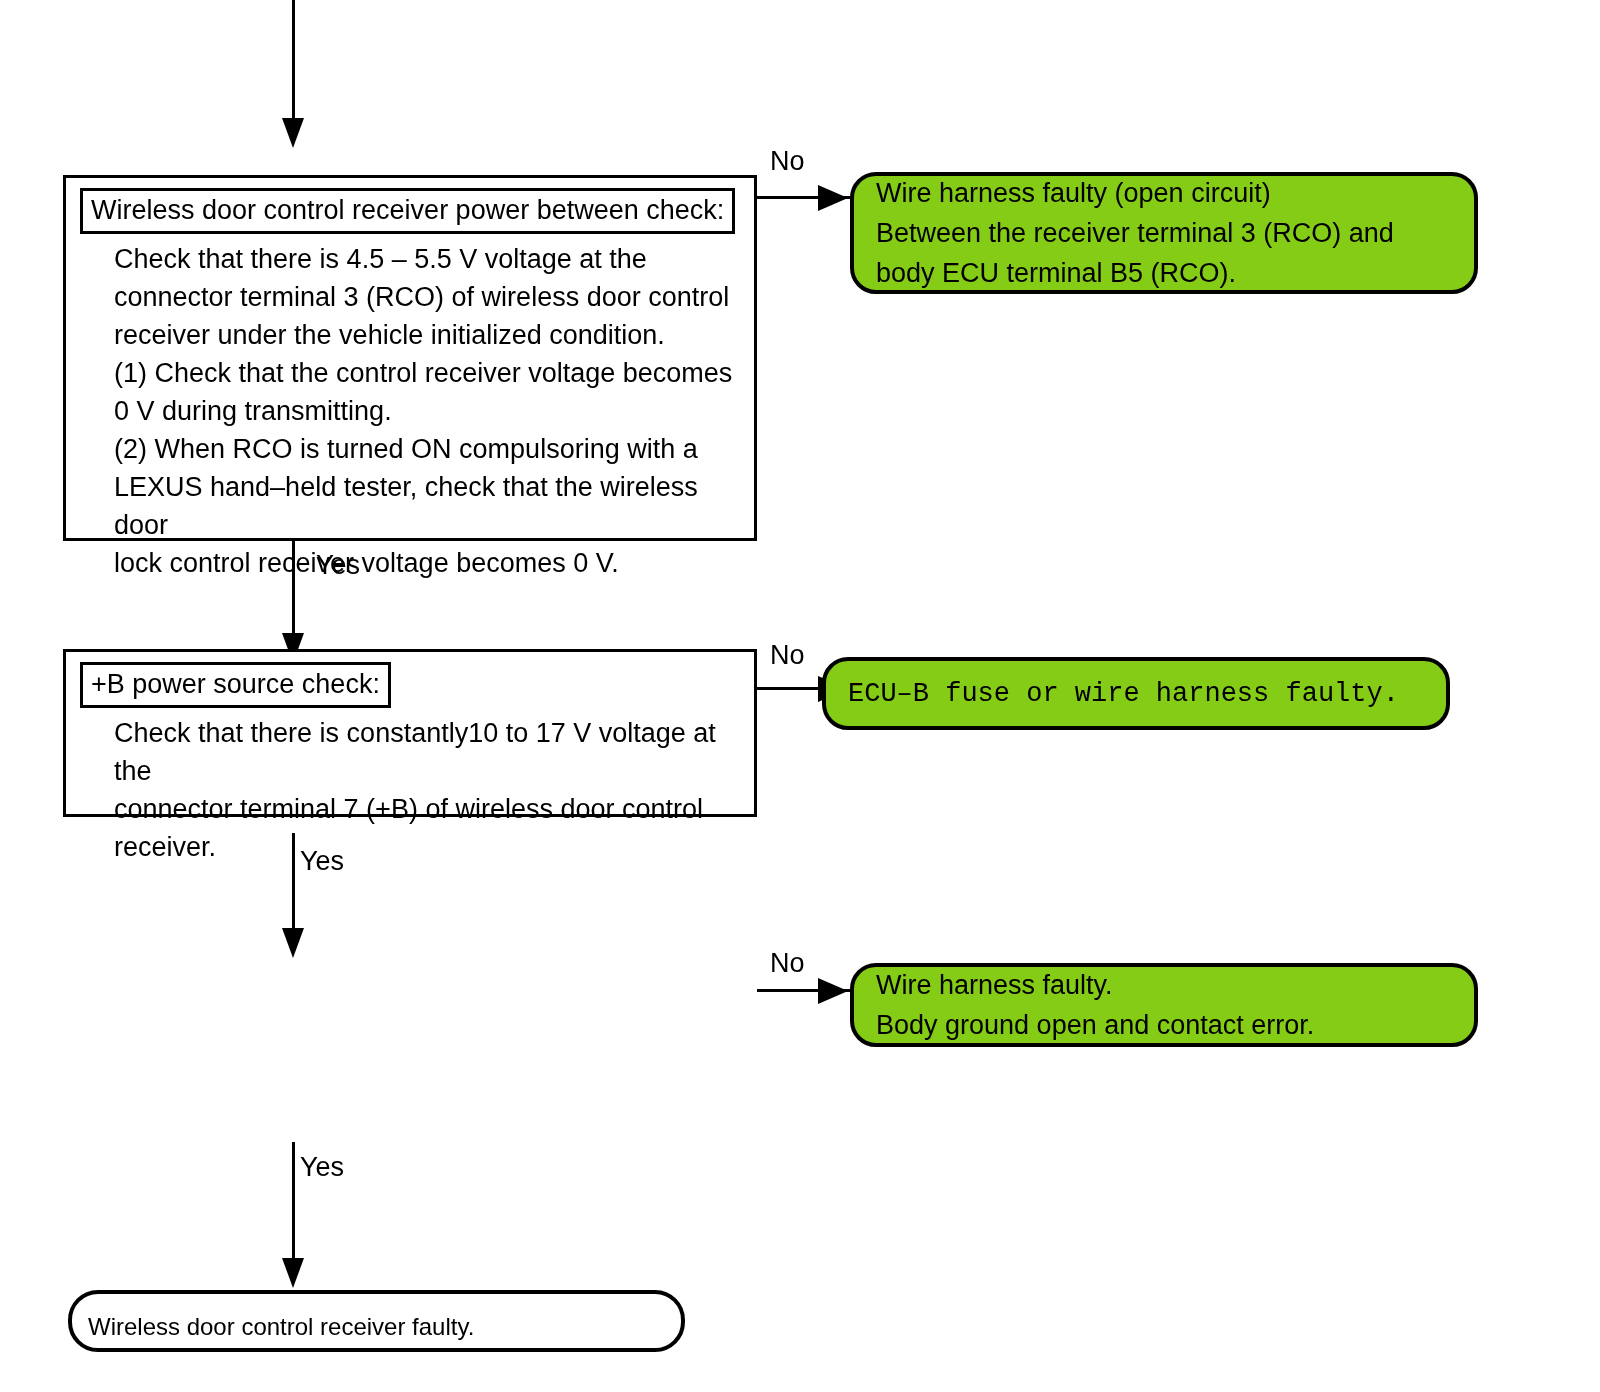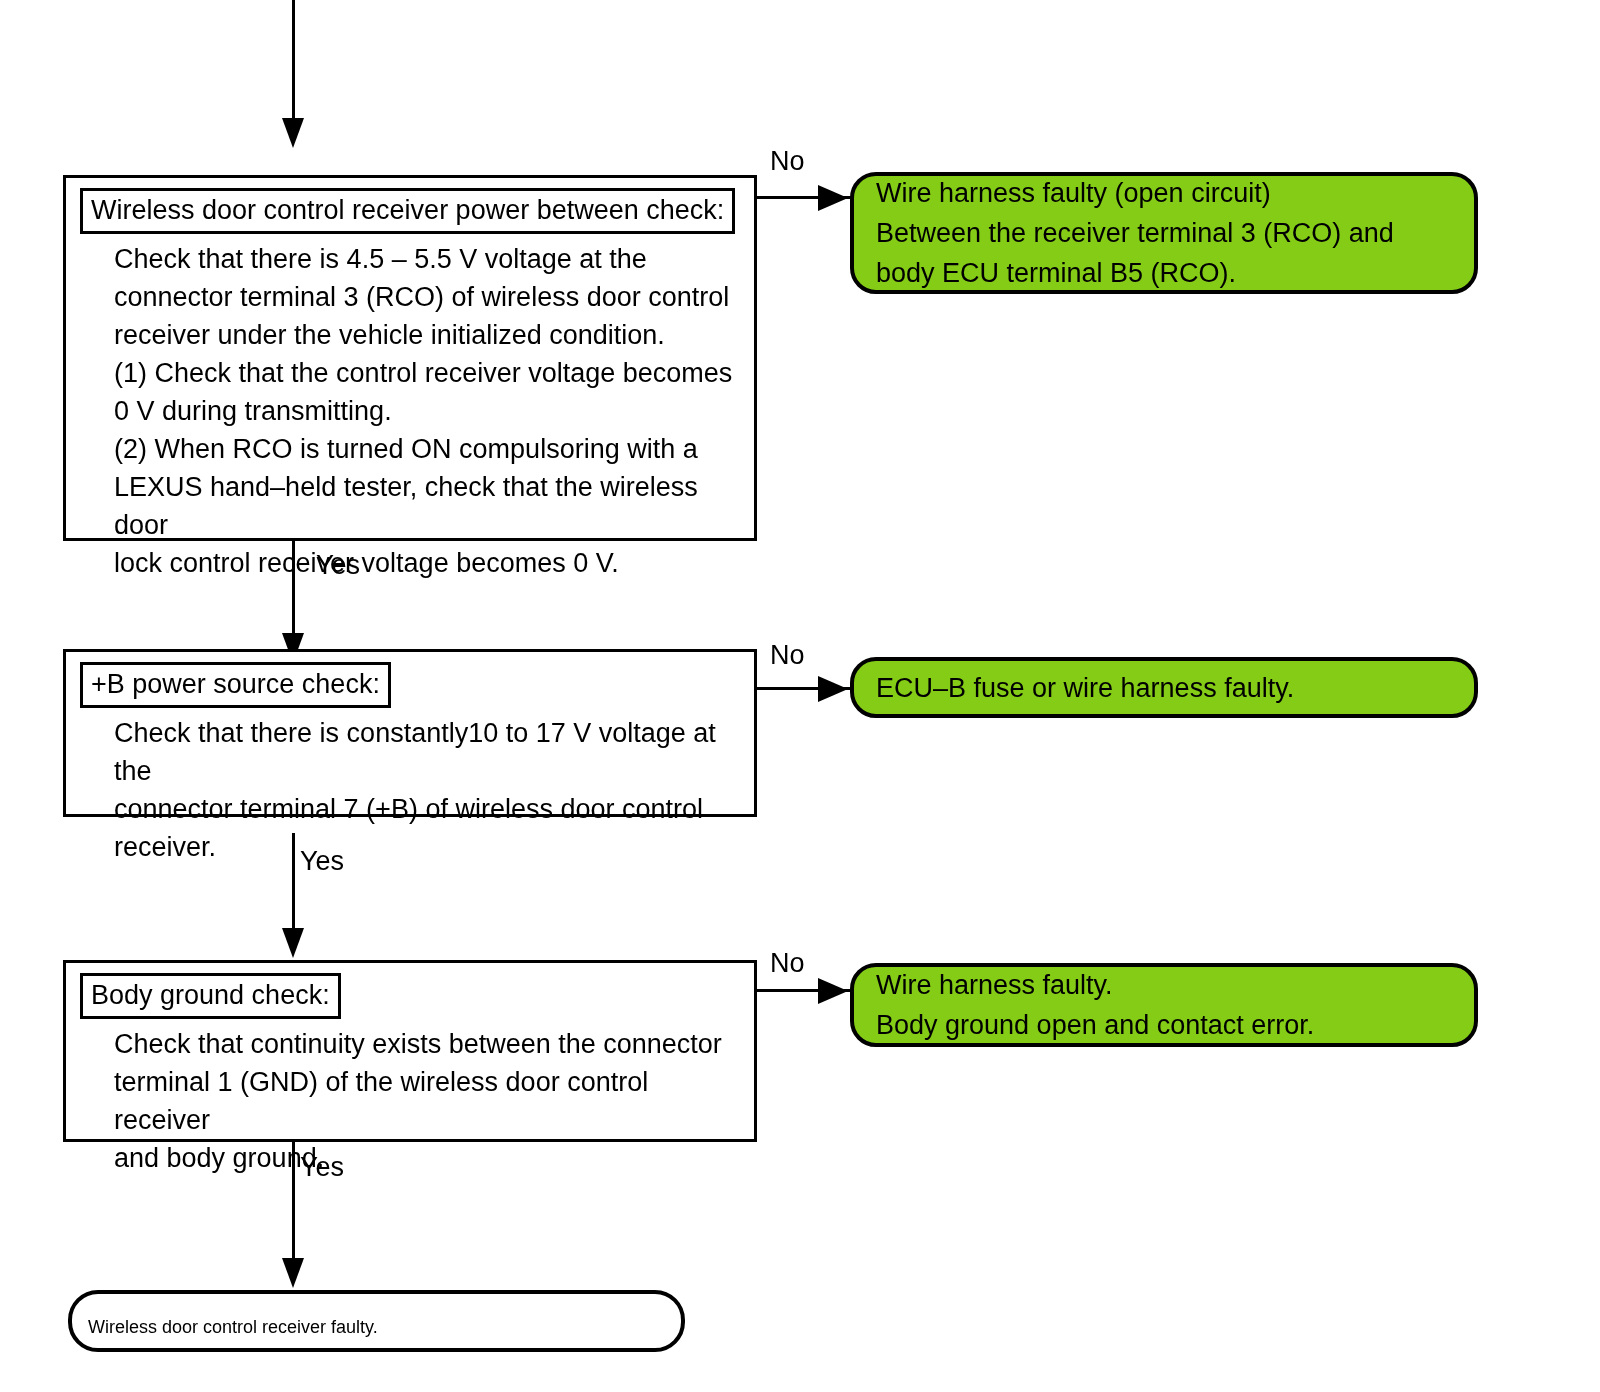--- a/index.html
+++ b/index.html
@@ -65,21 +65,21 @@
   .term-box {
     position: absolute;
     border: 4px solid #000;
     border-radius: 30px;
     background: #fff;
     box-sizing: border-box;
     display: flex;
     align-items: center;
   }
   .term-text {
-    font-size: 18px;
+    font-size: 24px;
     line-height: 34px;
     padding-left: 16px;
     white-space: nowrap;
     margin-top: 12px;
   }
 
   
   .vline {
     position: absolute;
     width: 3px;
@@ -156,36 +156,28 @@
     </div>
     <div class="proc-body">Check that there is constantly10 to 17 V voltage at the
 connector terminal 7 (+B) of wireless door control
 receiver.</div>
   </div>
 
   <div class="hline" style="left:757px; top:687px; width:95px;"></div>
   <div class="arrow-right" style="left:818px; top:676px;"></div>
   <div class="edge-label" style="left:770px; top:640px;">No</div>
 
-  <div class="result-box" style="left:850px; top:657px; width:628px; height:61px;">
+  <div class="result-box" style="left:822px; top:657px; width:628px; height:73px;font-family:Liberation Mono, monospace;">
     <div class="result-text">ECU–B fuse or wire harness faulty.</div>
   </div>
 
   <div class="vline" style="left:292px; top:833px; height:100px;"></div>
   <div class="arrow-down" style="left:282px; top:928px;"></div>
   <div class="edge-label" style="left:300px; top:846px;">Yes</div>
 
-  <div class="proc-box" style="left:63px; top:960px; width:694px; height:182px;">
-    <div style="padding:10px 0 0 14px;">
-      <div class="proc-title">Body ground check:</div>
-    </div>
-    <div class="proc-body">Check that continuity exists between the connector
-terminal 1 (GND) of the wireless door control receiver
-and body ground.</div>
-  </div>
 
   <div class="hline" style="left:757px; top:989px; width:95px;"></div>
   <div class="arrow-right" style="left:818px; top:978px;"></div>
   <div class="edge-label" style="left:770px; top:948px;">No</div>
 
   <div class="result-box" style="left:850px; top:963px; width:628px; height:84px;">
     <div class="result-text">Wire harness faulty.
 Body ground open and contact error.</div>
   </div>
 

